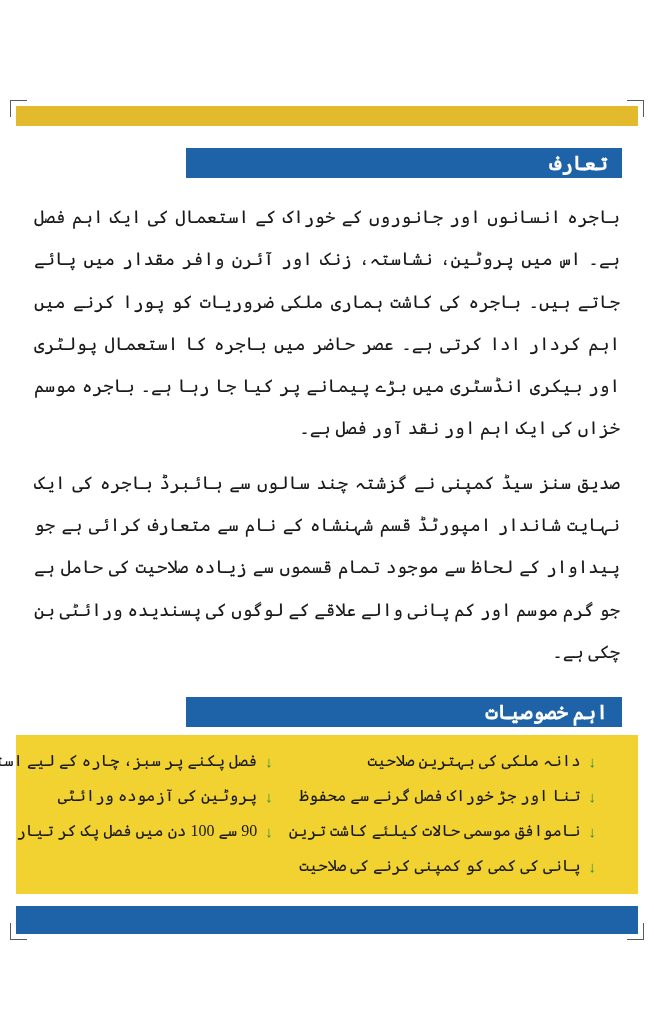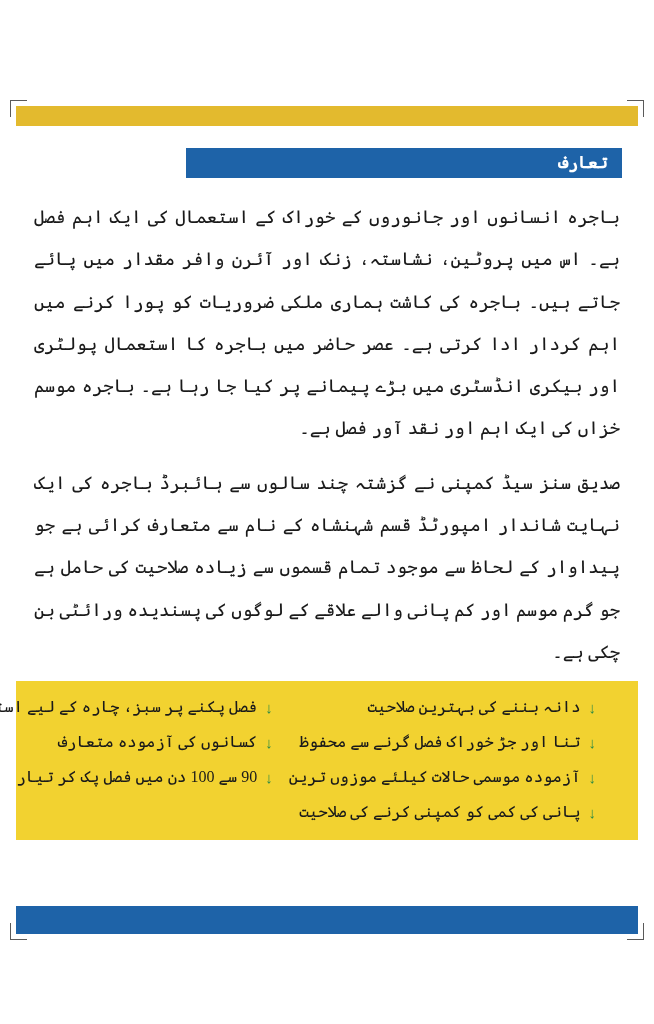--- a/index.html
+++ b/index.html
@@ -56,21 +56,21 @@
     top: 126px;
     width: 622px;
   }
 
   .section-header {
     background: #1e63a8;
     color: #ffffff;
     height: 30px;
     line-height: 30px;
     padding: 0 14px 0 0;
-    font-size: 17px;
+    font-size: 20px;
     font-weight: bold;
     text-align: right;
     letter-spacing: 0.5px;
   }
   .section-header.intro {
     margin: 22px 16px 0 170px;
   }
   .section-header.features {
     margin: 24px 16px 0 170px;
   }
@@ -151,50 +151,51 @@
 
   <div class="content">
 
     <div class="section-header intro">تعارف</div>
 
     <div class="intro-body">
       <p>باجرہ انسانوں اور جانوروں کے خوراک کے استعمال کی ایک اہم فصل ہے۔ اس میں پروٹین، نشاستہ، زنک اور آئرن وافر مقدار میں پائے جاتے ہیں۔ باجرہ کی کاشت ہماری ملکی ضروریات کو پورا کرنے میں اہم کردار ادا کرتی ہے۔ عصر حاضر میں باجرہ کا استعمال پولٹری اور بیکری انڈسٹری میں بڑے پیمانے پر کیا جا رہا ہے۔ باجرہ موسم خزاں کی ایک اہم اور نقد آور فصل ہے۔</p>
       <p>صدیق سنز سیڈ کمپنی نے گزشتہ چند سالوں سے ہائبرڈ باجرہ کی ایک نہایت شاندار امپورٹڈ قسم شہنشاہ کے نام سے متعارف کرائی ہے جو پیداوار کے لحاظ سے موجود تمام قسموں سے زیادہ صلاحیت کی حامل ہے جو گرم موسم اور کم پانی والے علاقے کے لوگوں کی پسندیدہ ورائٹی بن چکی ہے۔</p>
     </div>
 
+    <div class="section-header features">اہم خصوصیات</div>
 
     <div class="features-block">
 
       <div class="feature-col right">
         <div class="feature-item">
           <span class="bullet-arrow">↓</span>
-          <span class="feature-text">دانہ بننے کی بہترین صلاحیت</span>
+          <span class="feature-text">دانہ ملکی کی بہترین صلاحیت</span>
         </div>
         <div class="feature-item">
           <span class="bullet-arrow">↓</span>
           <span class="feature-text">تنا اور جڑ خوراک فصل گرنے سے محفوظ</span>
         </div>
         <div class="feature-item">
           <span class="bullet-arrow">↓</span>
-          <span class="feature-text">آزمودہ موسمی حالات کیلئے موزوں ترین</span>
+          <span class="feature-text">ناموافق موسمی حالات کیلئے کاشت ترین</span>
         </div>
         <div class="feature-item">
           <span class="bullet-arrow">↓</span>
           <span class="feature-text">پانی کی کمی کو کمپنی کرنے کی صلاحیت</span>
         </div>
       </div>
 
       <div class="feature-col left">
         <div class="feature-item">
           <span class="bullet-arrow">↓</span>
           <span class="feature-text">فصل پکنے پر سبز، چارہ کے لیے استعمال</span>
         </div>
         <div class="feature-item">
           <span class="bullet-arrow">↓</span>
-          <span class="feature-text">کسانوں کی آزمودہ متعارف</span>
+          <span class="feature-text">پروٹین کی آزمودہ ورائٹی</span>
         </div>
         <div class="feature-item">
           <span class="bullet-arrow">↓</span>
           <span class="feature-text">90 سے 100 دن میں فصل پک کر تیار</span>
         </div>
       </div>
 
     </div>
   </div>
 

